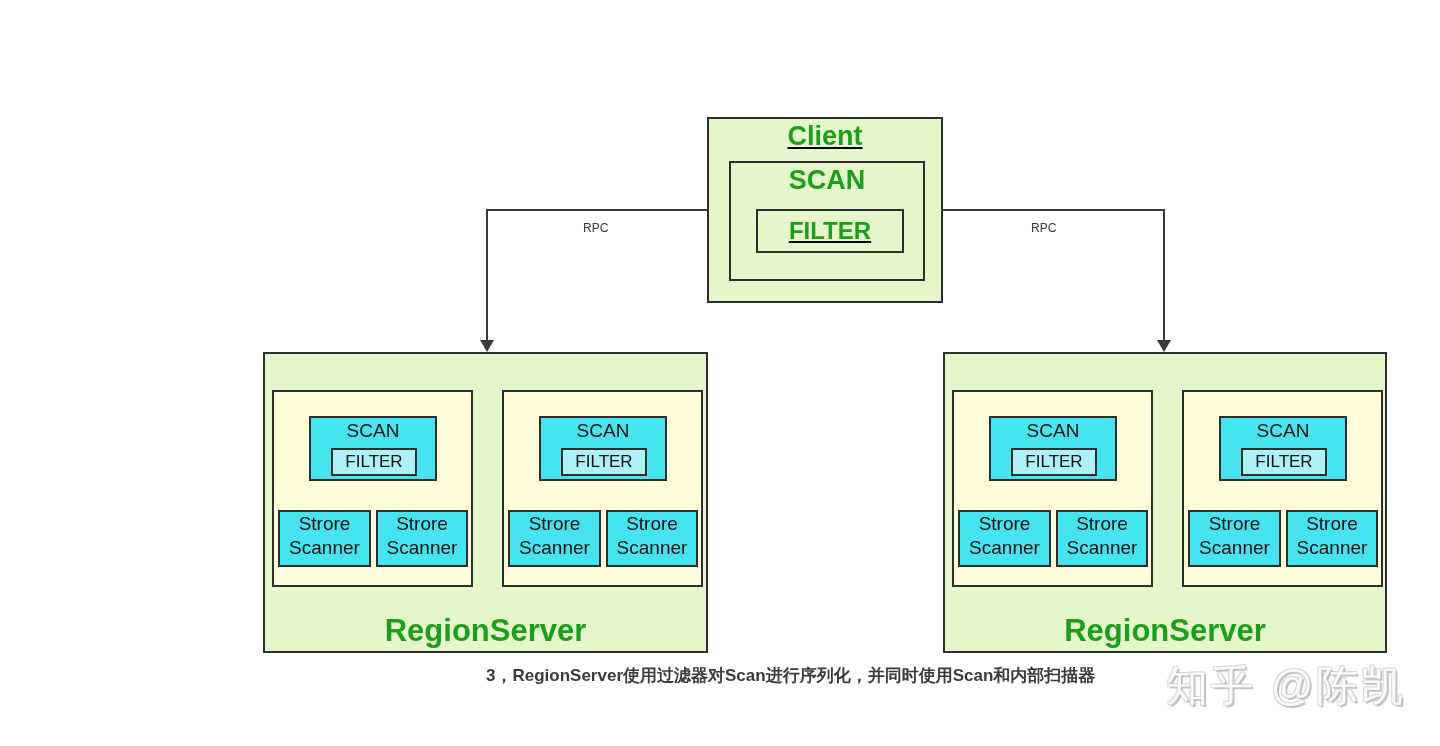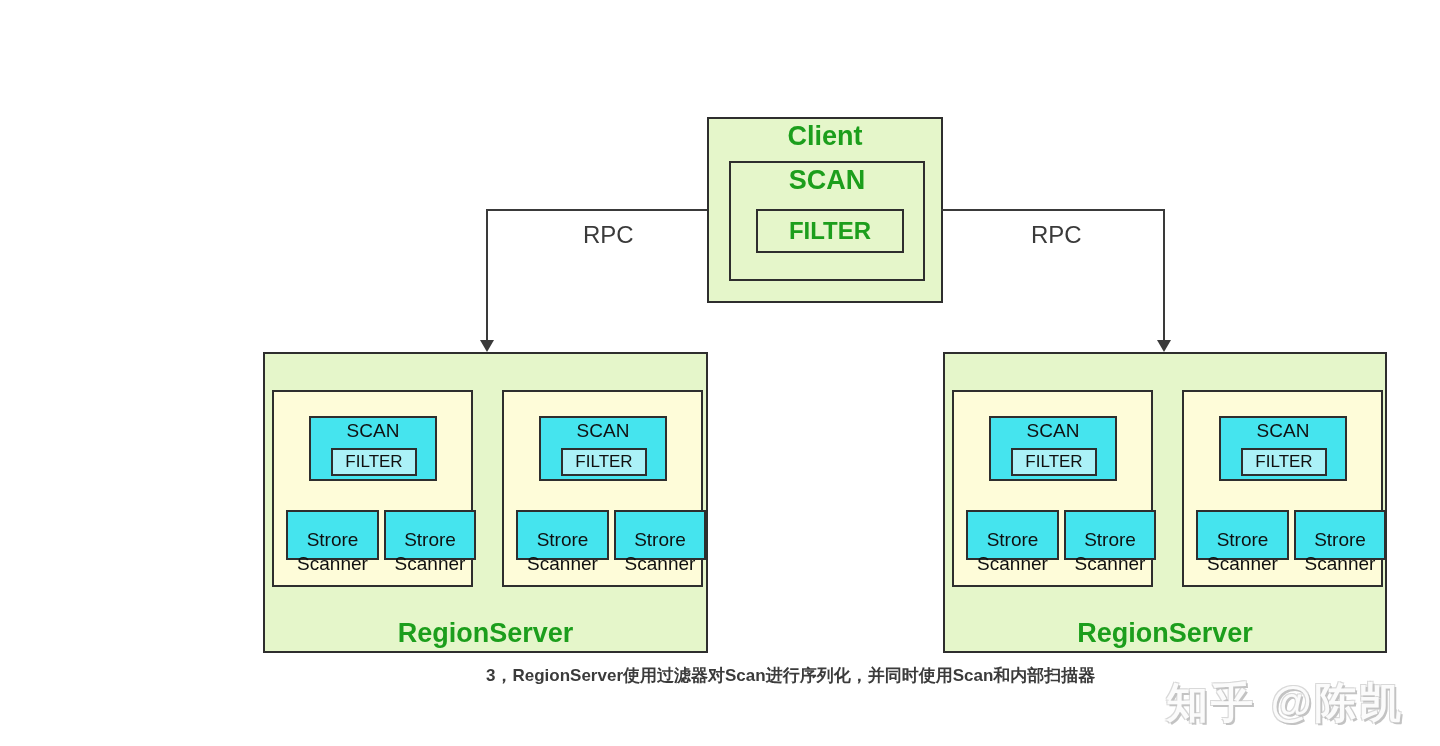--- a/index.html
+++ b/index.html
@@ -1,21 +1,21 @@
 <!DOCTYPE html>
 <html><head>
 <meta charset="utf-8">
 <style>
   html,body{margin:0;padding:0;background:#ffffff;}
   .stage{
     position:relative;width:1440px;height:746px;background:#ffffff;overflow:hidden;
     font-family:"Liberation Sans","DejaVu Sans",sans-serif;
   }
   .box{position:absolute;border:2px solid #2e2e2e;box-sizing:border-box;}
-  .green{background:#e5f6ca;}
+  .green{background:#e5f6ca;text-decoration:underline;}
   .yellow{background:#fefcd9;}
   .cyan{background:#45e4ee;}
   .cyan-light{background:#abf1f7;}
 
   
   .client-box{left:707px;top:117px;width:236px;height:186px;}
   .client-scan-box{left:20px;top:42px;width:196px;height:120px;border-width:2px;background:#e5f6ca;position:absolute;border:2px solid #2e2e2e;box-sizing:border-box;}
   .client-filter-box{left:25px;top:46px;width:148px;height:44px;display:flex;align-items:center;justify-content:center;}
   .g-title{color:#1c9e1c;font-weight:bold;text-align:center;white-space:nowrap;}
   .t27{font-size:27px;line-height:30px;margin-top:2px;}
@@ -23,45 +23,44 @@
 
   
   .hline,.vline{position:absolute;background:#3a3a3a;}
   .hline{height:2px;}
   .vline{width:2px;}
   .arrow-down{
     position:absolute;width:0;height:0;
     border-left:7px solid transparent;border-right:7px solid transparent;
     border-top:12px solid #3a3a3a;
   }
-  .rpc-label{position:absolute;font-size:24px;color:#3a3a3a;white-space:nowrap;}
+  .rpc-label{position:absolute;font-size:12px;color:#3a3a3a;white-space:nowrap;}
   .anno{position:absolute;font-size:17px;font-weight:bold;color:#3b3b3b;white-space:nowrap;}
 
   
   .rs{top:352px;height:301px;}
   .rs-left{left:263px;width:445px;}
   .rs-right{left:943px;width:444px;}
   .region{top:36px;width:201px;height:197px;}
   .region-a{left:7px;}
   .region-b{left:237px;}
   .scanbox{left:35px;top:24px;width:128px;height:65px;}
   .scan-label{font-size:19px;color:#101010;text-align:center;margin-top:2px;}
   .filterbox{left:20px;top:30px;width:86px;height:28px;display:flex;align-items:center;justify-content:center;}
   .filter-label{font-size:17px;color:#101010;}
-  .store{top:118px;height:50px;font-size:19px;color:#101010;text-align:center;line-height:24px;padding-top:16px;margin-left:8px;}
+  .store{top:118px;height:57px;font-size:19px;color:#101010;text-align:center;line-height:24px;padding-top:0;}
   .store-1{left:4px;width:93px;}
   .store-2{left:102px;width:92px;}
-  .rs-title{position:absolute;bottom:2px;left:0;width:100%;text-align:center;font-size:27px;font-weight:bold;color:#1c9e1c;}
+  .rs-title{position:absolute;bottom:2px;left:0;width:100%;text-align:center;font-size:31px;font-weight:bold;color:#1c9e1c;}
 
   
   .watermark{
-    position:absolute;left:1166px;top:658px;font-size:42px;font-weight:bold;letter-spacing:3px;
+    position:absolute;left:1166px;top:658px;font-size:42px;font-weight:normal;letter-spacing:3px;
     color:#fbfbfb;white-space:nowrap;
     text-shadow:2px 2px 0 #c3c3c3,-1px -1px 0 #d9d9d9,1px -1px 0 #d9d9d9,-1px 1px 0 #d9d9d9;
-    margin-top:17px;
   }
 </style>
 </head>
 <body>
 
 <div class="stage">
 
   <div class="box green client-box">
     <div class="g-title t27">Client</div>
     <div class="client-scan-box">

